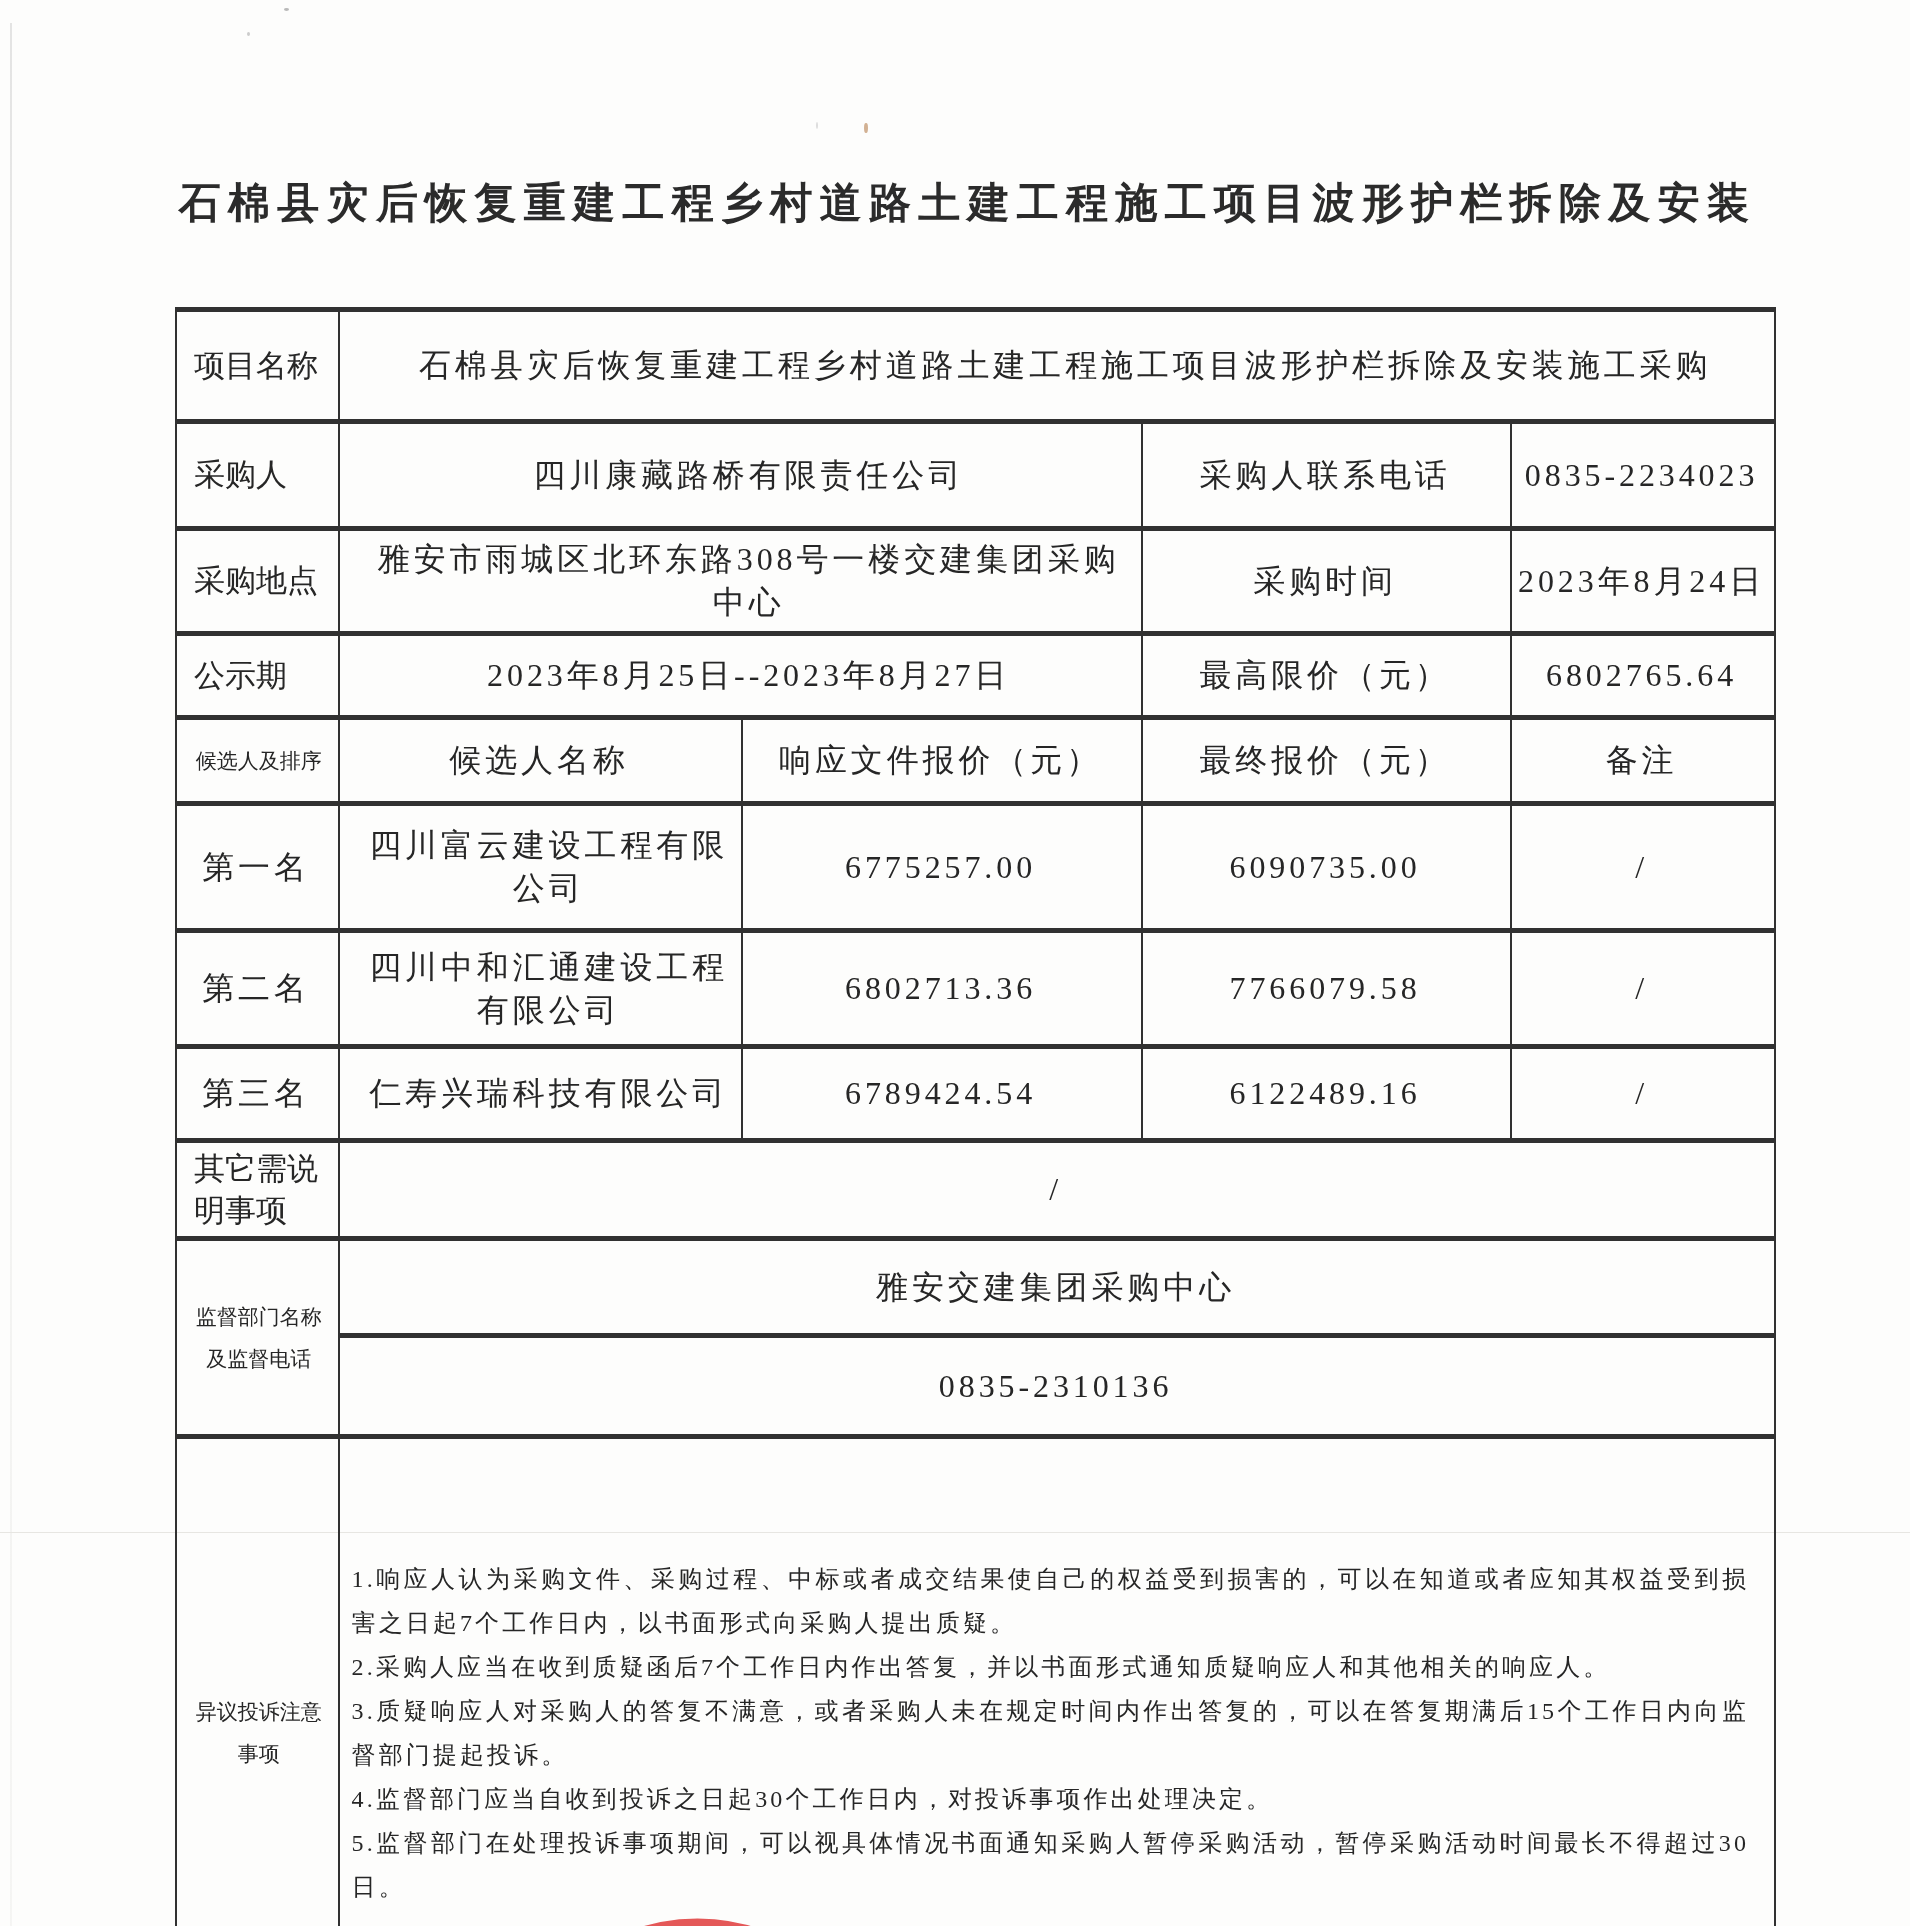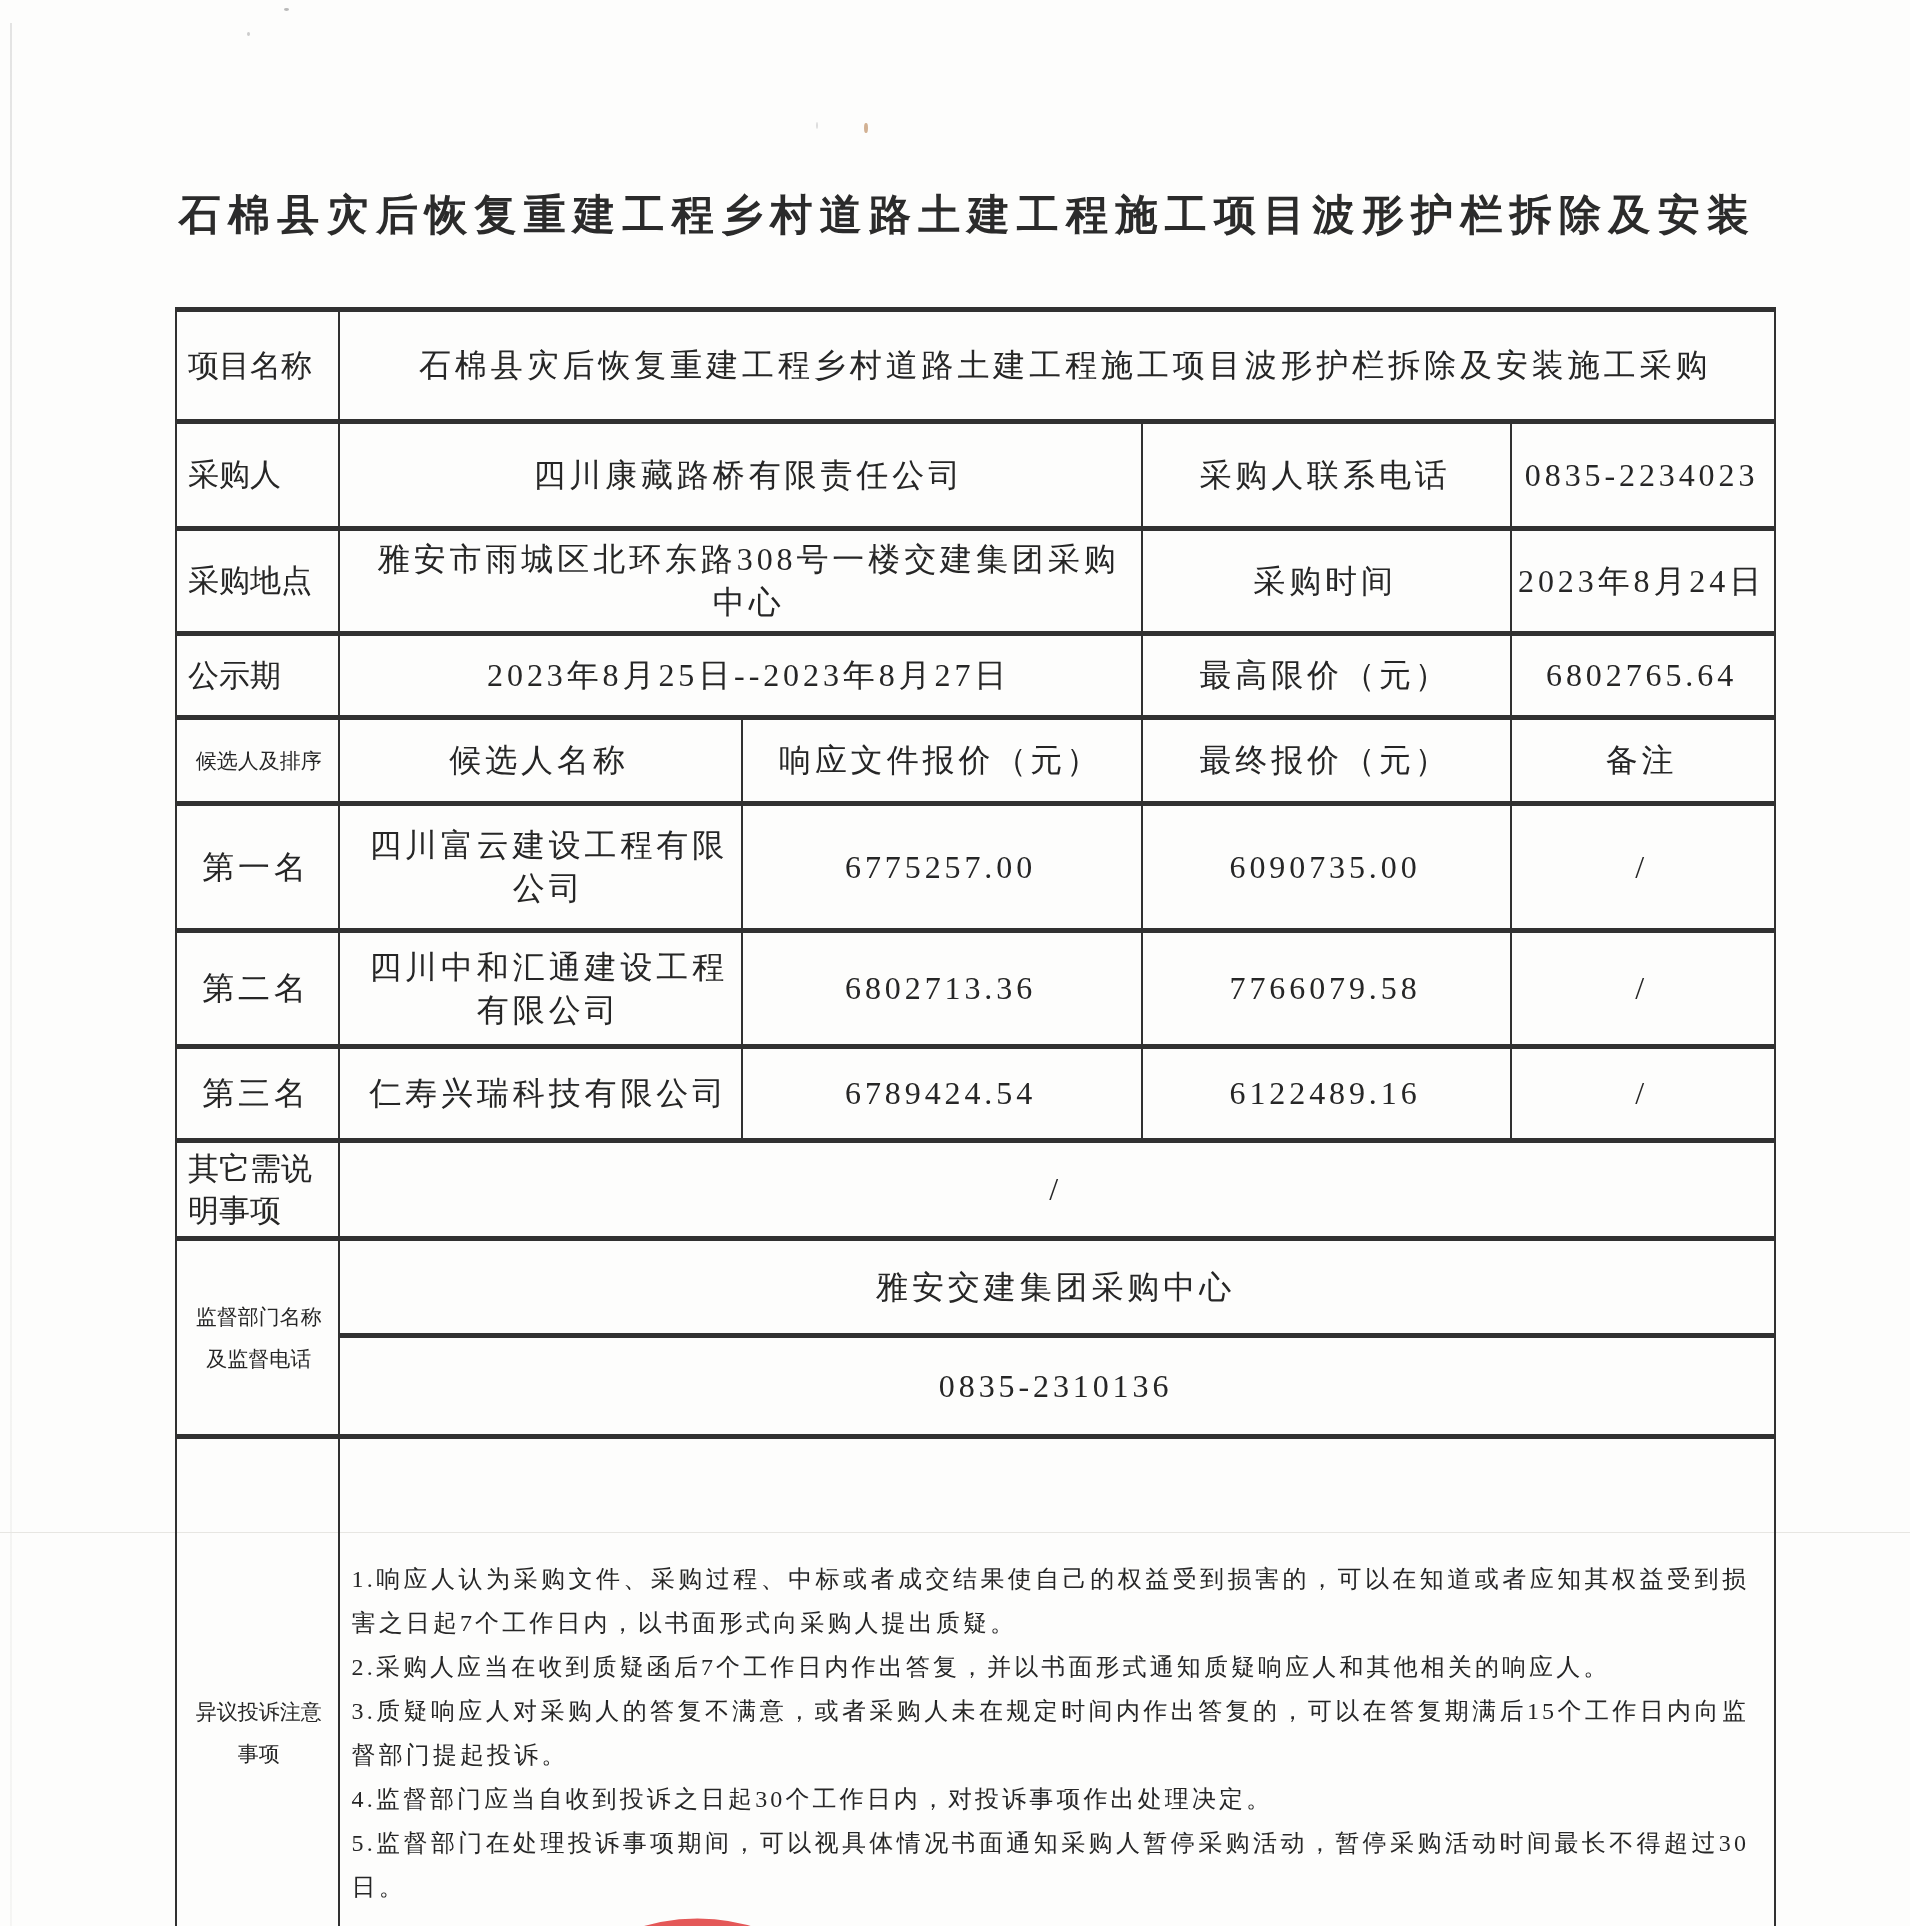--- a/index.html
+++ b/index.html
@@ -15,42 +15,42 @@
     background:linear-gradient(#cfcfcf,#e9e9e7 40%,#f2f2f0);opacity:.55;}
   .fold-line{position:absolute;left:0;top:1532px;width:1911px;height:1.2px;background:#e7e6e2;}
   .speck{position:absolute;border-radius:50%;}
   .speck.s1{left:284px;top:7.7px;width:5.4px;height:3.1px;background:#b9b9b9;}
   .speck.s2{left:247px;top:32px;width:3.1px;height:3.9px;background:#cccccc;}
   .speck.s3{left:864px;top:123px;width:3.5px;height:10px;background:#c79d78;opacity:.8;}
   .speck.s4{left:816px;top:122px;width:2.3px;height:7px;background:#dddddd;}
 
   
   .title{
-    position:absolute;left:166px;top:188px;width:1603px;
+    position:absolute;left:166px;top:176px;width:1603px;
     text-align:center;font-weight:bold;color:#2b2b2b;
     font-size:42px;line-height:55px;letter-spacing:7.3px;
   }
   .title div{white-space:nowrap;}
 
   
   table.doc{
     position:absolute;left:175px;top:307px;width:1599px;
     border-collapse:collapse;table-layout:fixed;
     font-size:32px;color:#262626;
   }
   td{
     border:2.7px solid #313131;
     border-top-width:5px;border-bottom-width:5px;
     vertical-align:middle;
     padding:3.1px 8.5px;
     letter-spacing:3.9px;
     line-height:43px;
     word-break:break-all;
   }
-  td.lab{   text-align:left;  padding-left:11px;padding-right:9.2px;font-size:31px;letter-spacing:0;line-height:42px;}
+  td.lab{   text-align:left;  padding-left:17px;padding-right:9.2px;font-size:31px;letter-spacing:0;line-height:42px;}
   td.labc{  text-align:center;padding-left:11.6px;padding-right:9.2px;font-size:21px;letter-spacing:0;line-height:42px;}
   td.val{   text-align:center;  padding-left:24px;padding-right:7.7px;}
   td.c{     text-align:center;padding-left:1px;padding-right:3.9px;}
   td.obj{
     text-align:justify;
     padding:15.4px 25px 15.4px 11.6px;
   }
   .obj-item{font-size:24px;line-height:44px;letter-spacing:3.1px;text-align:justify;}
 
   

